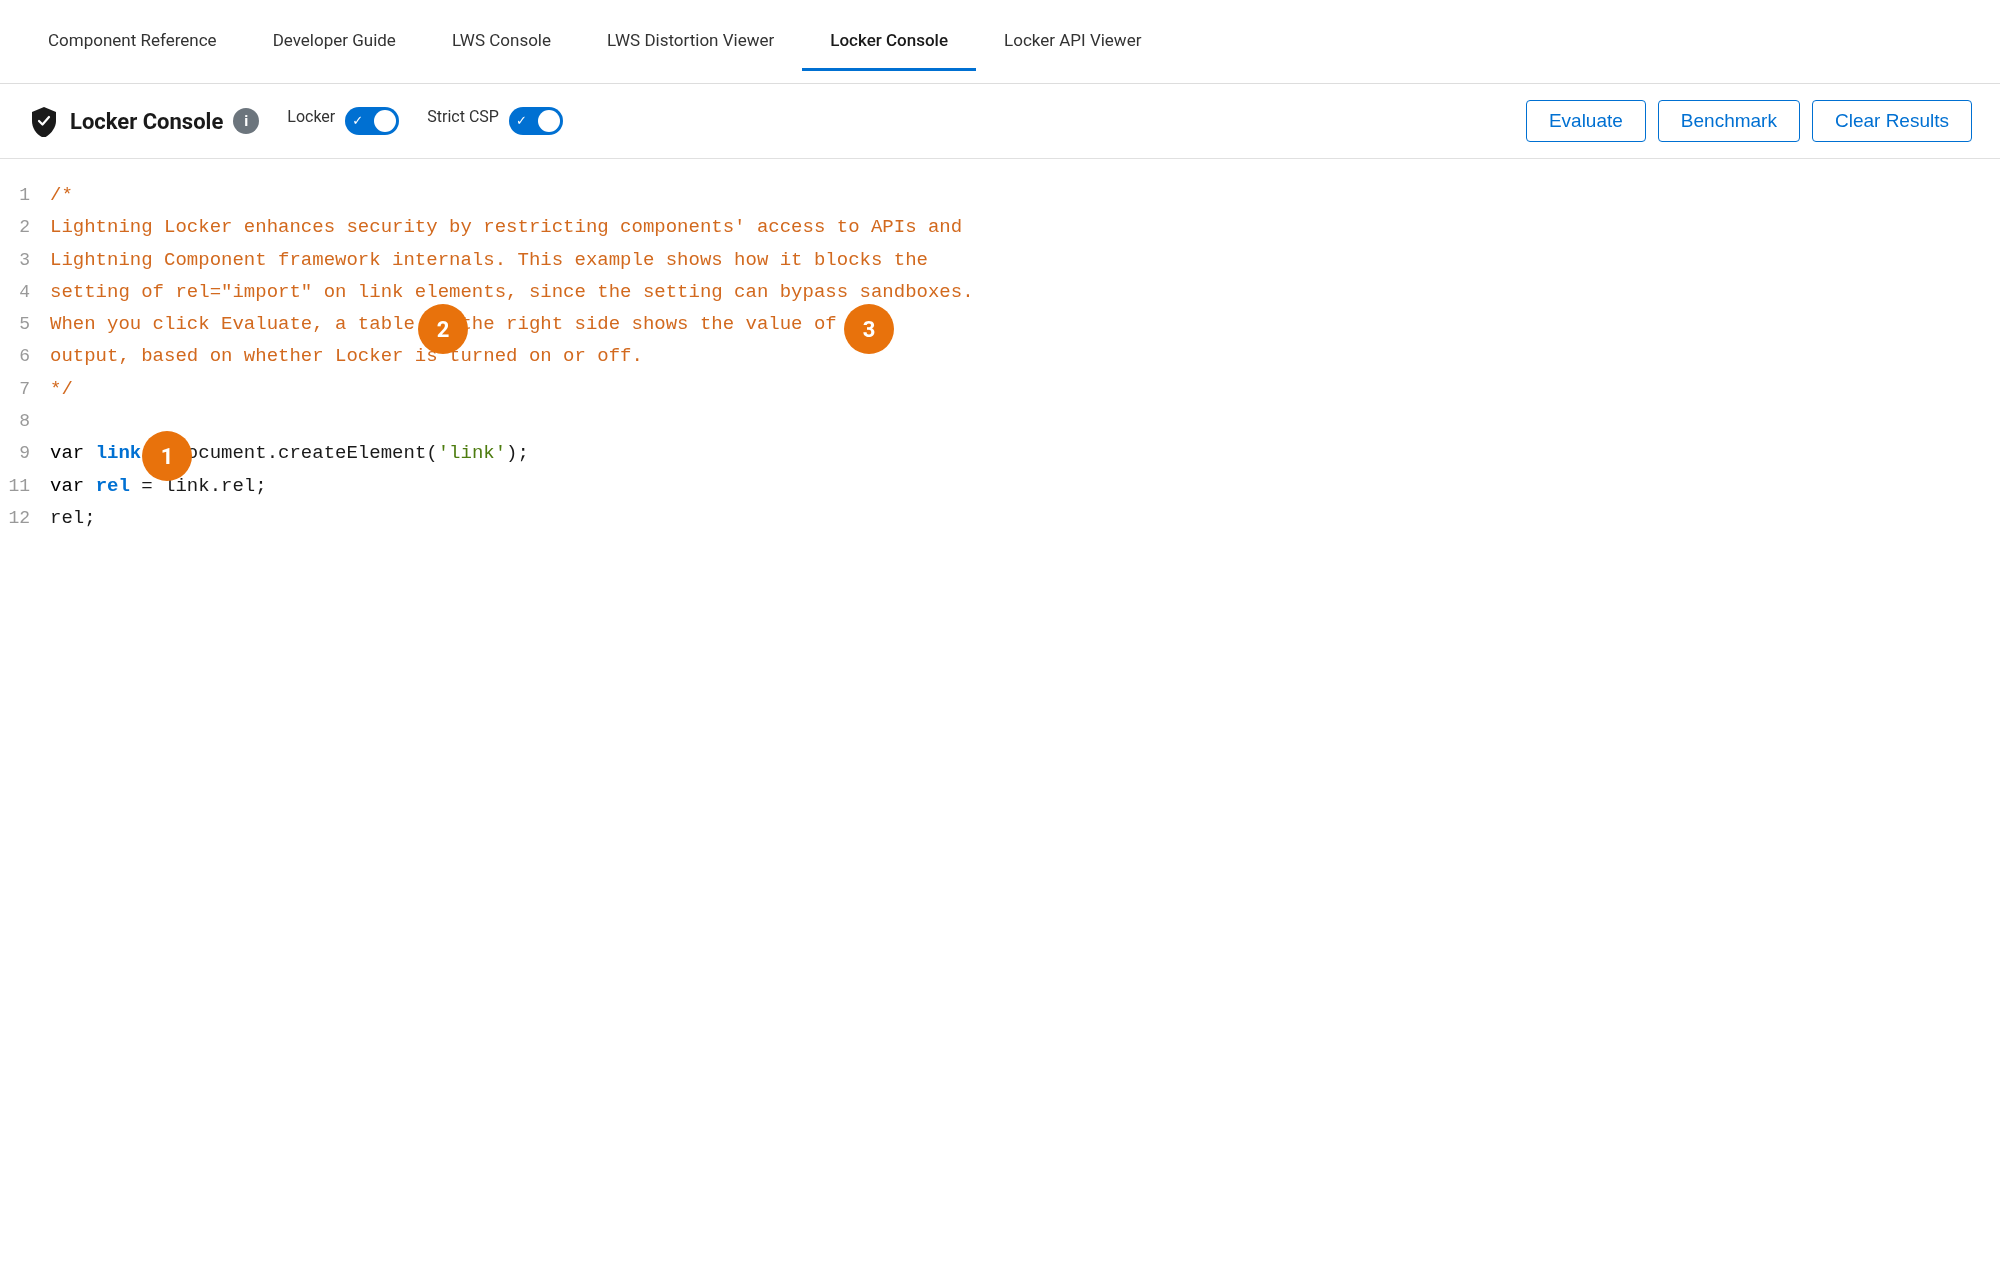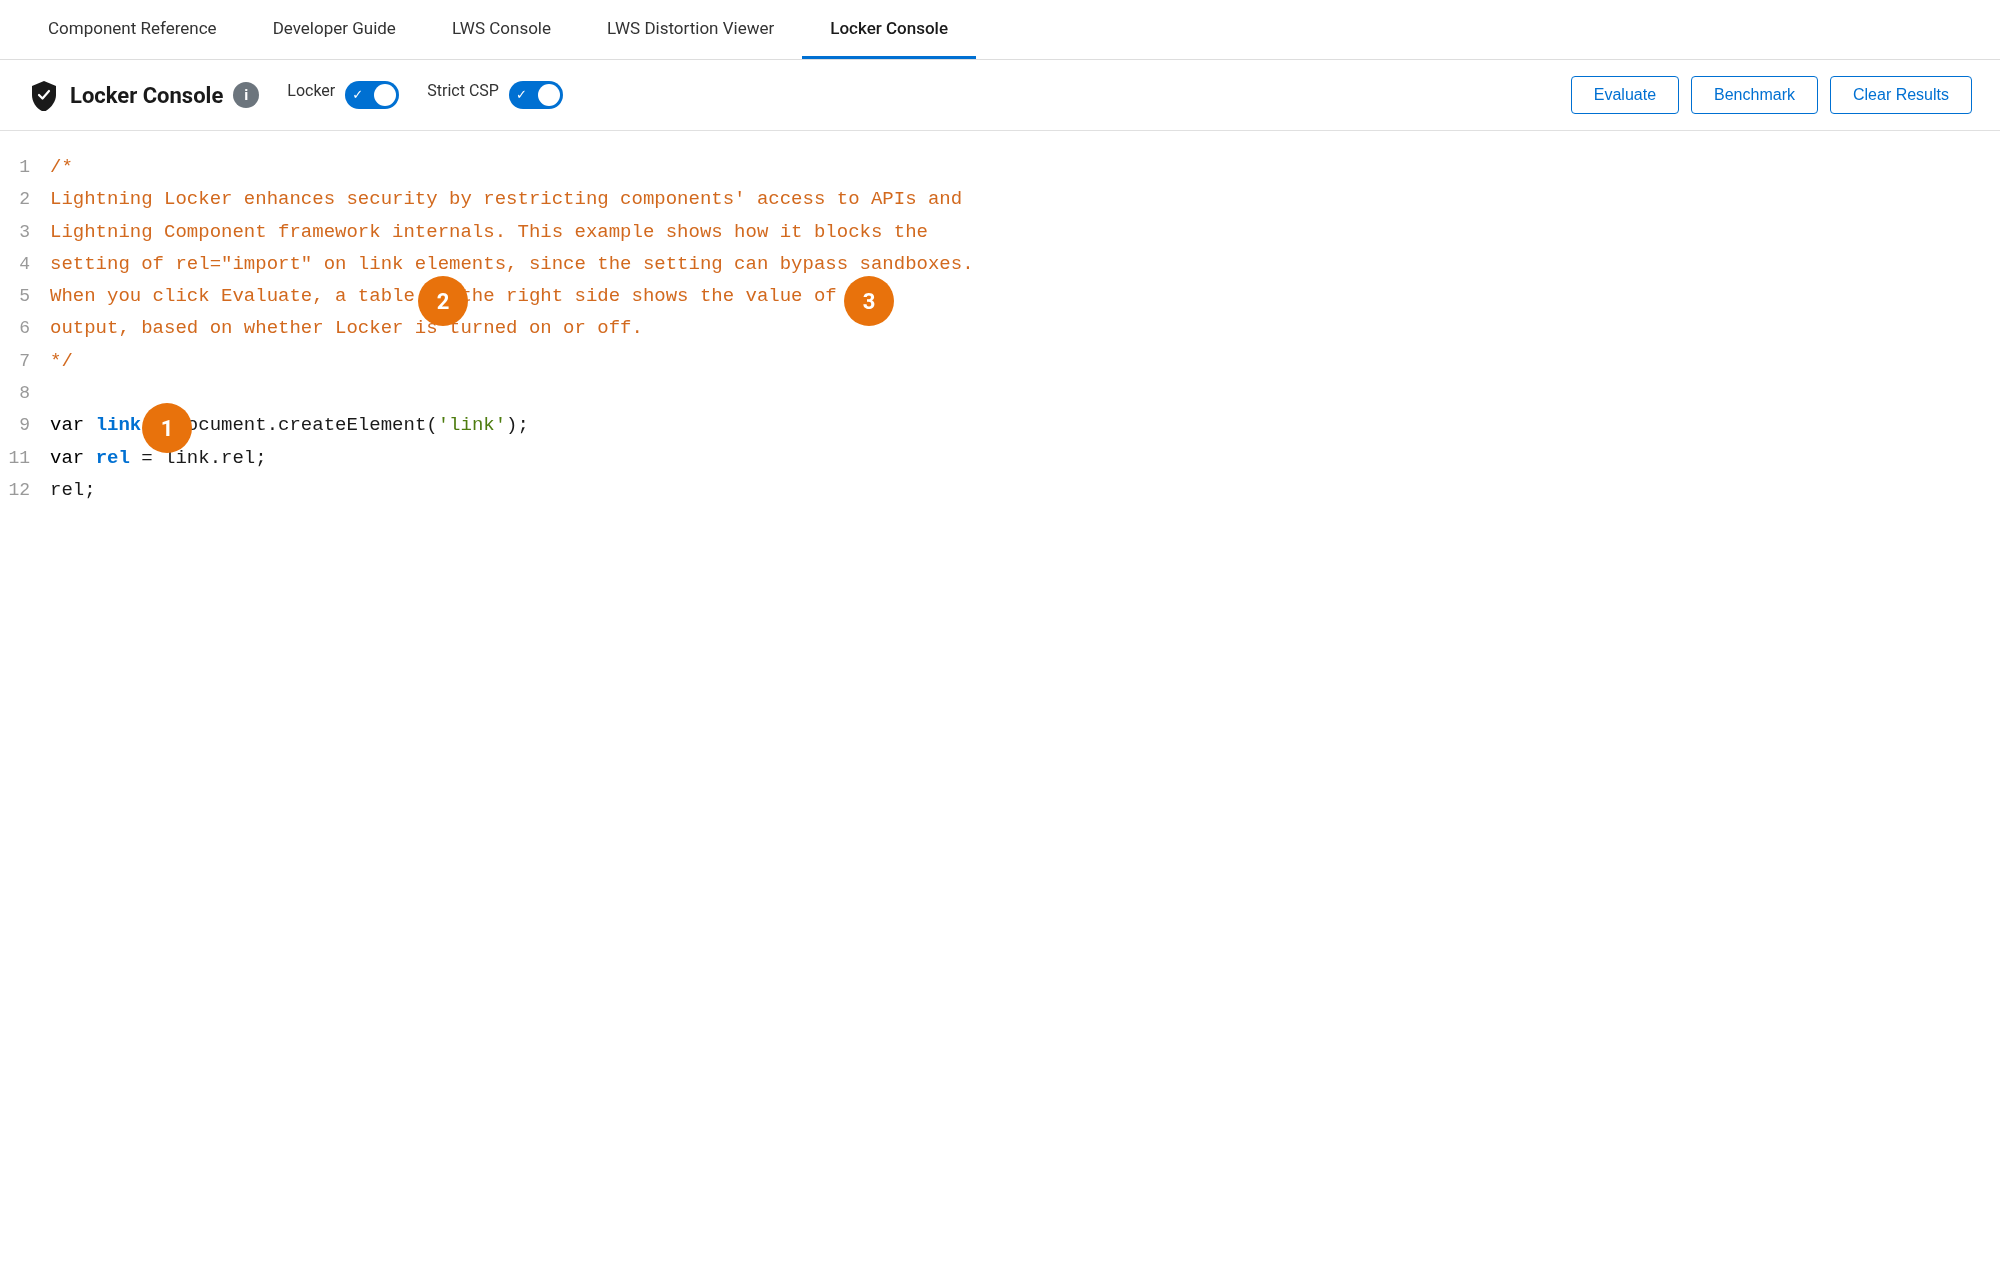--- a/index.html
+++ b/index.html
@@ -6,21 +6,21 @@
     body {
       font-family: -apple-system, BlinkMacSystemFont, 'Segoe UI', Roboto, sans-serif;
       background: #fff;
       color: #1a1a1a;
     }
 
     
     .nav-tabs {
       display: flex;
       border-bottom: 1px solid #ddd;
-      padding: 0 20px;
+      padding: 12px 20px;
       background: #fff;
     }
     .nav-tab {
       padding: 18px 28px;
       font-size: 17px;
       color: #333;
       cursor: pointer;
       border-bottom: 3px solid transparent;
       white-space: nowrap;
       user-select: none;
@@ -116,21 +116,21 @@
     }
     .toolbar-spacer {
       flex: 1;
     }
     .toolbar-buttons {
       display: flex;
       gap: 12px;
     }
     .btn {
       padding: 9px 22px;
-      font-size: 16px;
+      font-size: 19px;
       border: 1.5px solid #0070d2;
       border-radius: 4px;
       background: #fff;
       color: #0070d2;
       cursor: pointer;
       font-weight: 500;
     }
 
     
     .code-area {
@@ -191,20 +191,21 @@
 </head>
 <body>
 
 <nav class="nav-tabs">
 
 <div class="nav-tab">Component Reference</div>
     <div class="nav-tab">Developer Guide</div>
     <div class="nav-tab">LWS Console</div>
     <div class="nav-tab">LWS Distortion Viewer</div>
     <div class="nav-tab active">Locker Console</div>
+    <div class="nav-tab">Locker API Viewer</div>
   </nav>
 
 <div class="toolbar">
   <div class="toolbar-title">
     <svg class="shield-icon" viewBox="0 0 32 32" fill="none" xmlns="http://www.w3.org/2000/svg">
       <path d="M16 2L4 7v9c0 7.5 5.1 14.5 12 16.9C23 29.5 28 22.5 28 16V7L16 2z" fill="#1a1a1a"></path>
       <path d="M11 16l3.5 3.5L21 12" stroke="#fff" stroke-width="2.2" stroke-linecap="round" stroke-linejoin="round"></path>
     </svg>
     <span>Locker Console</span>
     <div class="info-icon">i</div>

